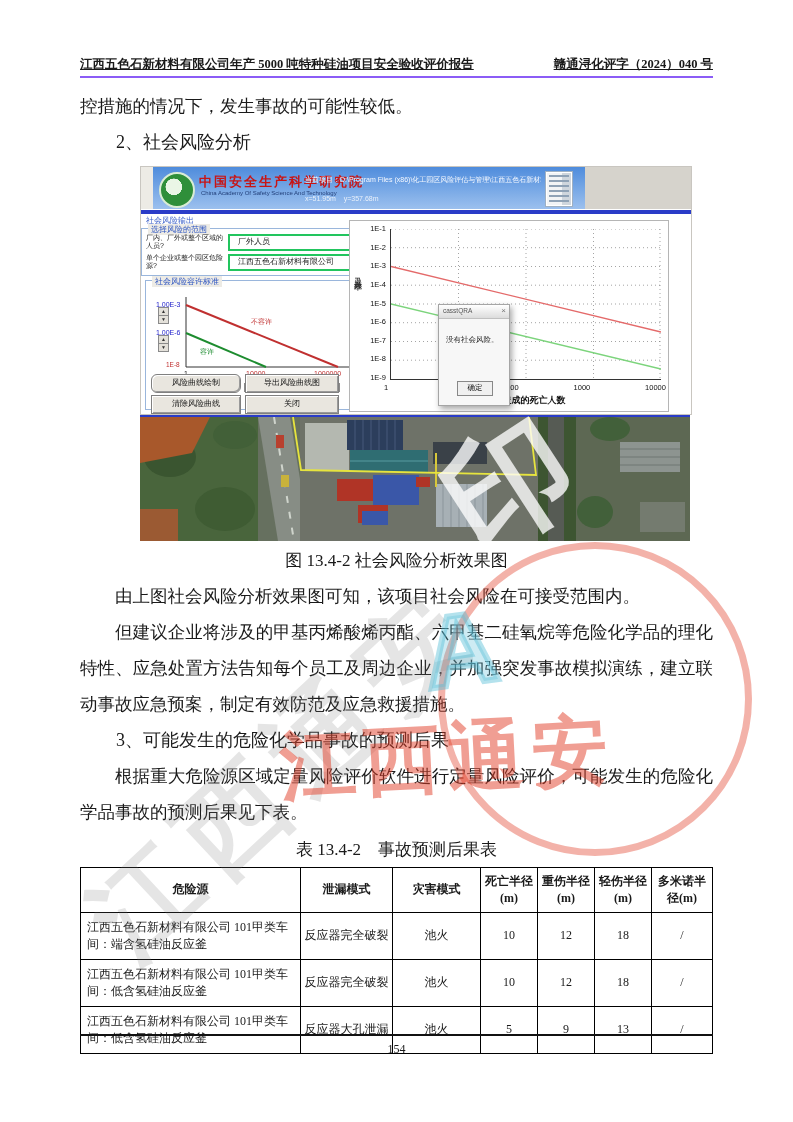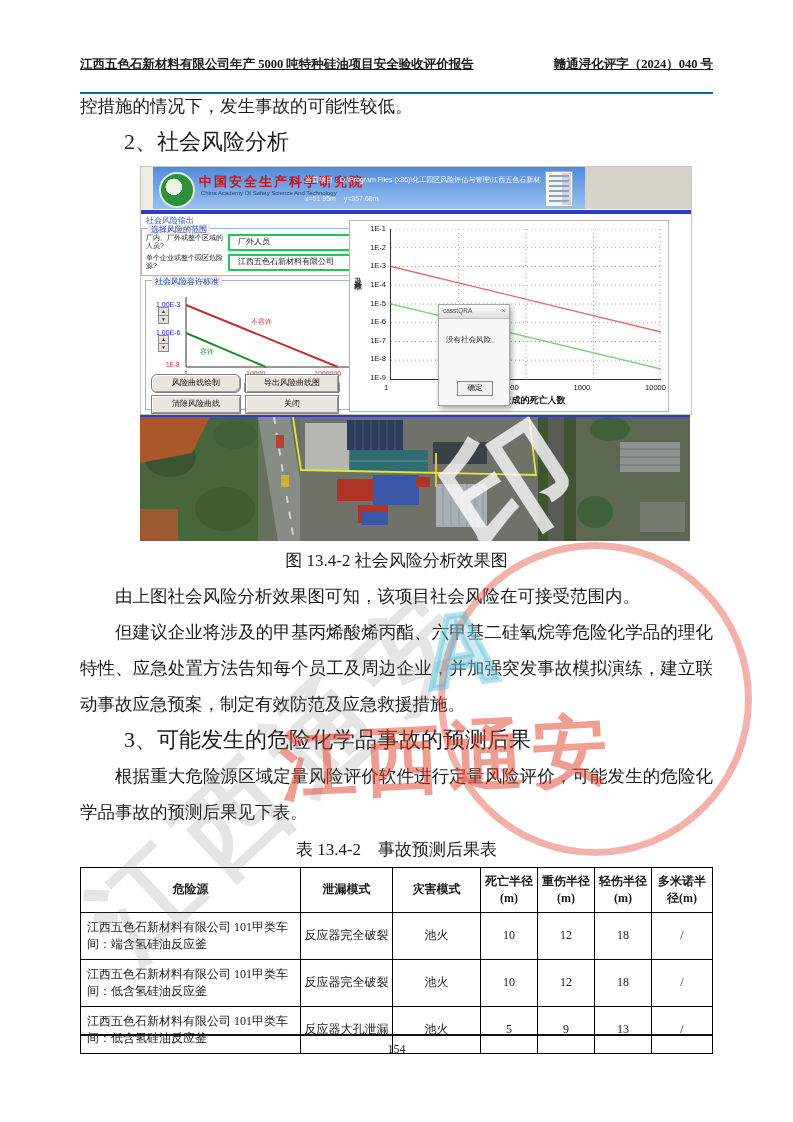--- a/index.html
+++ b/index.html
@@ -1,26 +1,26 @@
 <!DOCTYPE html>
 <html><head>
 <meta charset="utf-8">
 <style>
   html,body{margin:0;padding:0;background:#888;}
   .page{position:relative;width:793px;height:1122px;background:#ffffff;margin:0 auto;
         font-family:"Liberation Serif","DejaVu Serif",serif;color:#1a1a1a;overflow:hidden;}
   
   .doc-header{position:absolute;left:80px;top:56px;width:633px;display:flex;justify-content:space-between;
-              border-bottom:2px solid #0369a1;padding-bottom:19px;font-size:12.5px;font-weight:bold;}
+              border-bottom:2px solid #8b5cf6;padding-bottom:3px;font-size:12.5px;font-weight:bold;}
   .doc-header span{text-decoration:underline;white-space:nowrap;}
   
   .content{position:absolute;left:80px;top:88px;width:633px;}
   .para{font-size:17.5px;line-height:36px;margin:0;text-align:justify;}
   .indent{text-indent:2em;}
-  .heading{font-size:22px;line-height:36px;margin:0;text-indent:2em;}
+  .heading{font-size:18px;line-height:36px;margin:0;text-indent:2em;}
   .figure-caption,.table-caption{font-size:17px;font-weight:normal;text-align:center;margin:8px 0 6px 0;}
   
   .figure{width:550px;margin-left:60px;margin-top:6px;}
   .app{position:relative;width:550px;height:247px;background:#edebe5;font-family:"Liberation Sans","DejaVu Sans",sans-serif;overflow:hidden;border:1px solid #c9c6c0;}
   .app-titlebar{position:absolute;left:12px;top:0;width:550px;height:42px;background:#d6d3cc;}
   .titlebar-blue{position:absolute;left:0;top:0;width:432px;height:42px;
      background:linear-gradient(180deg,#4f8cdc 0%,#79a9e6 55%,#9cc0ee 100%);}
   .app-logo{position:absolute;left:6px;top:5px;width:32px;height:32px;border-radius:50%;
      background:radial-gradient(circle at 40% 40%,#eaf6e6 0 30%,#2f8f3a 31% 100%);border:2px solid #d9ecd4;}
   .org-cn{position:absolute;left:46px;top:6px;font-size:13px;font-weight:bold;color:#c81414;letter-spacing:2px;white-space:nowrap;}

